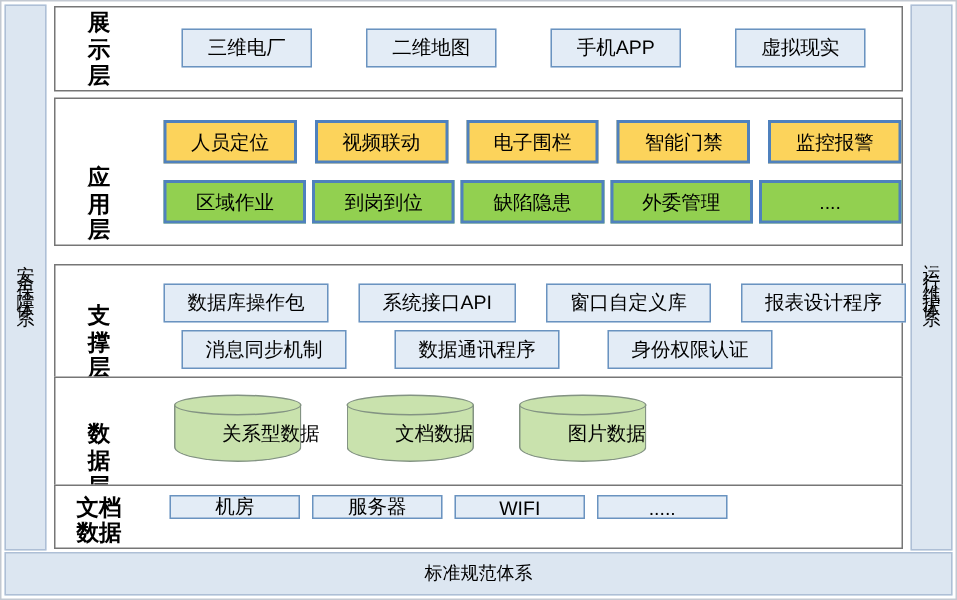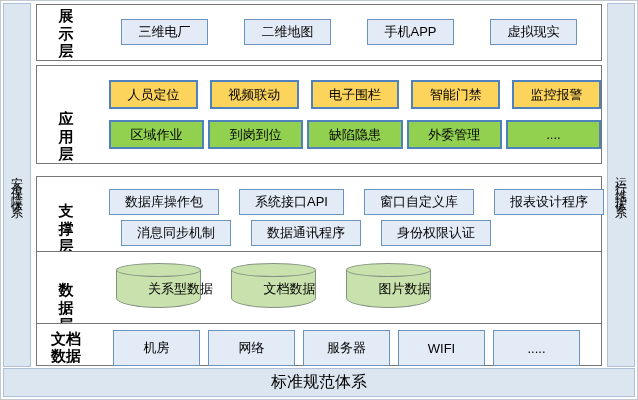--- a/index.html
+++ b/index.html
@@ -15,21 +15,21 @@
     border:1px solid var(--panel-border,#aebfd6); box-sizing:border-box;
     display:flex; align-items:center; justify-content:center;
   }
   .panel-left  { left:2px;  top:2px; width:28px; height:364px; }
   .panel-right { right:2px; top:2px; width:28px; height:364px; }
   .panel-bottom{ left:2px; right:2px; bottom:2px; height:29px; }
   .vtext {
     writing-mode:vertical-rl; text-orientation:upright;
     font-size:12px; letter-spacing:6px; line-height:1;
   }
-  .panel-bottom .btext { font-size:16px; }
+  .panel-bottom .btext { font-size:12px; }
 
   
   .layer {
     position:absolute; left:35px; width:566px; background:#fff;
     border:1px solid var(--frame-border,#767676); box-sizing:border-box;
     display:flex;
   }
   .l1 { top:3px;   height:57px; }
   .l2 { top:64px;  height:99px; }
   .l3 { top:175px; height:80px; }
@@ -66,27 +66,27 @@
 
   
   .l1 .row { margin:14px 0 0 26px; gap:36px; }
   .l1 .box { width:87px; height:26px; }
 
   .l2 .row-a { margin:14px 0 0 14px; gap:12px; }
   .l2 .row-b { margin:11px 0 0 14px; gap:4px; }
   .l2 .box { width:100px; height:29px; }
 
   .l3 .row-a { margin:12px 0 0 14px; gap:20px; }
-  .l3 .row-b { margin:5px  0 0 14px; gap:20px;padding-left:12px; }
+  .l3 .row-b { margin:5px  0 0 14px; gap:32px;padding-left:12px; }
   .l3 .box { height:26px; padding:0 15px; }
 
   .l4 .row { margin:11px 0 0 21px; gap:30px; }
 
   .l5 .row { margin:6px 0 0 18px; gap:8px; }
-  .l5 .box { width:87px; height:36px; border-width:1.5px; }
+  .l5 .box { width:87px; height:16px; border-width:1.5px; }
 
   
   .cyl { position:relative; width:85px; height:45px; flex:0 0 85px; }
   .cyl-top {
     position:absolute; top:0; left:0; right:0; height:14px; z-index:2;
     background:var(--cylinder-fill,#c9e2ad);
     border:1px solid var(--cylinder-border,#839383);
     border-radius:50%; box-sizing:border-box;
   }
   .cyl-body {
@@ -197,21 +197,20 @@
     </div>
   </div>
 
   <div class="layer l5">
     <div class="ltitle t-wide">
       <span>文档数据</span>
     </div>
     <div class="content">
       <div class="row">
         <div class="box box-blue">机房</div>
-        <div class="box box-blue">网络</div>
         <div class="box box-blue">服务器</div>
         <div class="box box-blue">WIFI</div>
         <div class="box box-blue">.....</div>
       </div>
     </div>
   </div>
 
 </div>
 
 </body></html>

